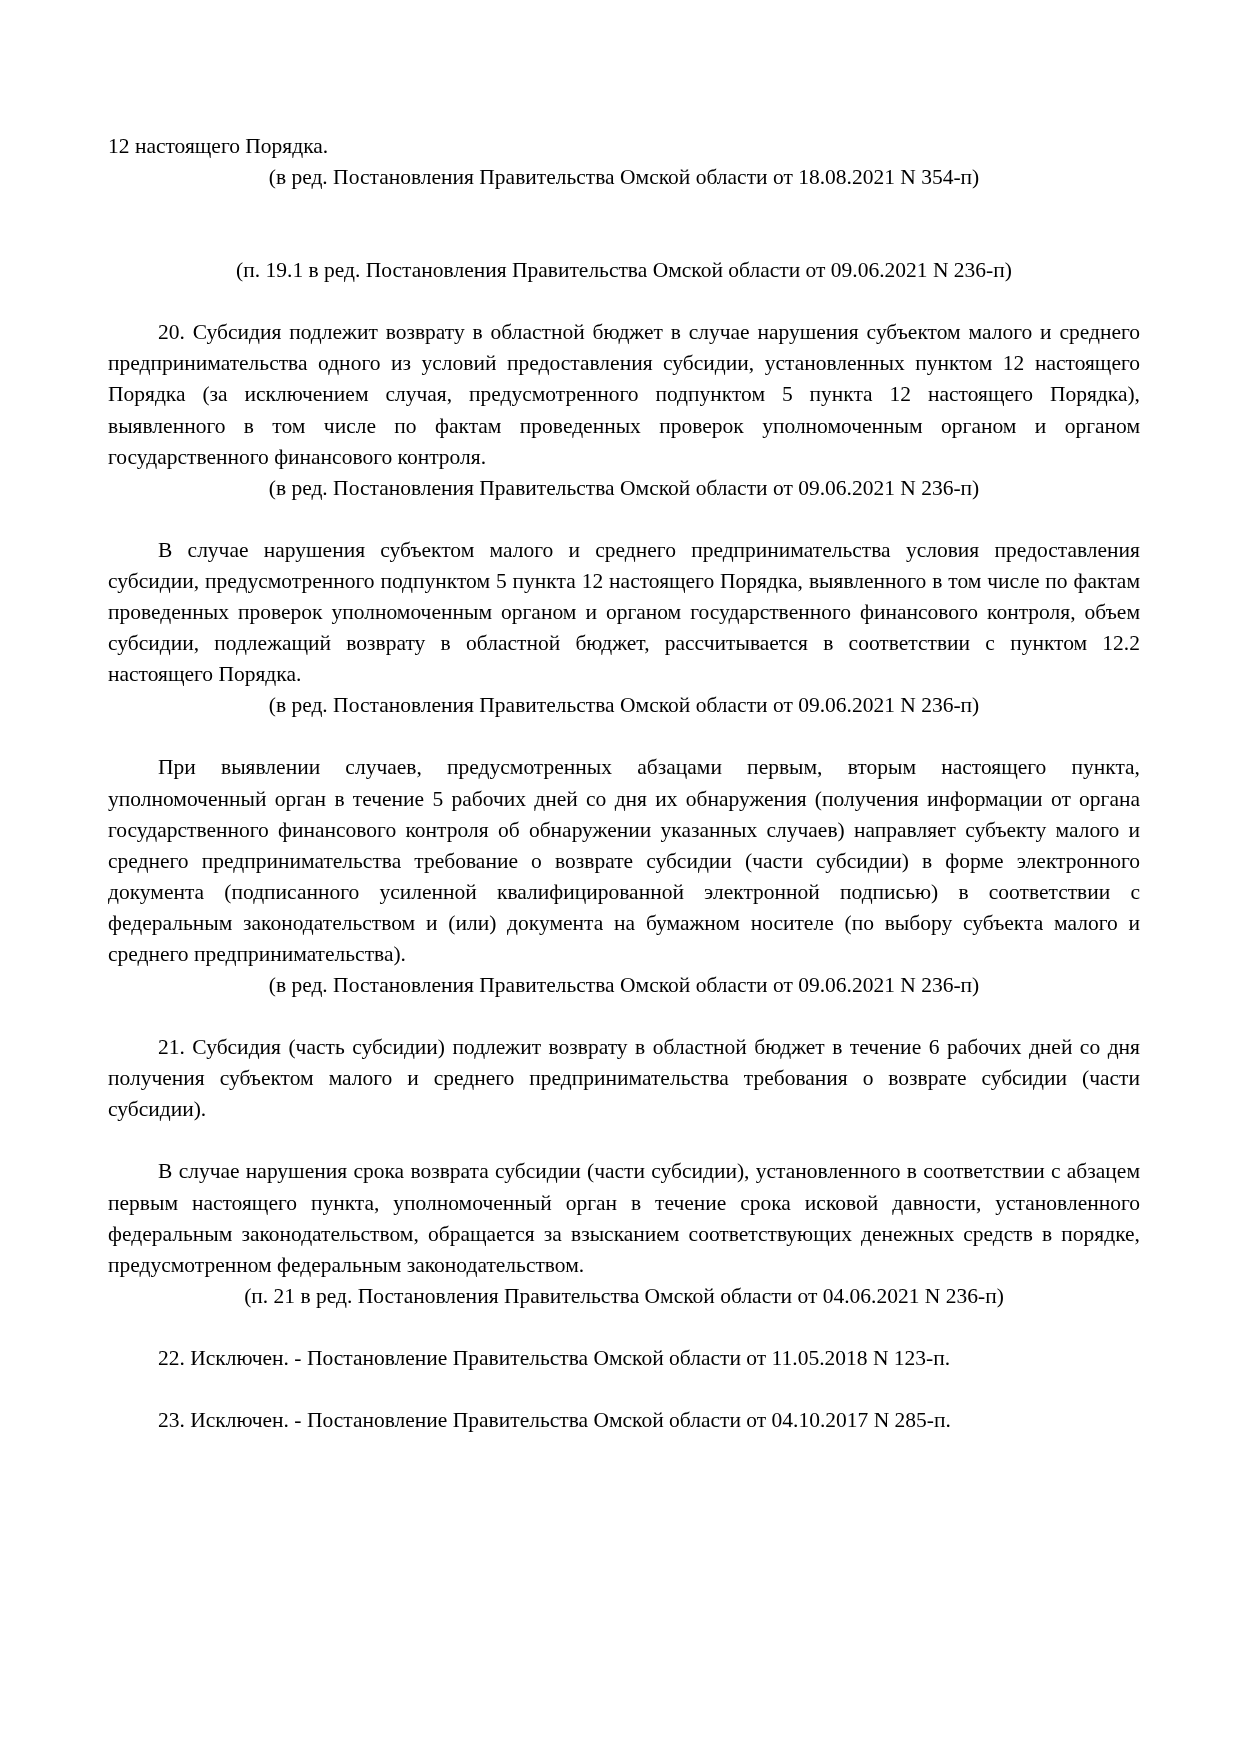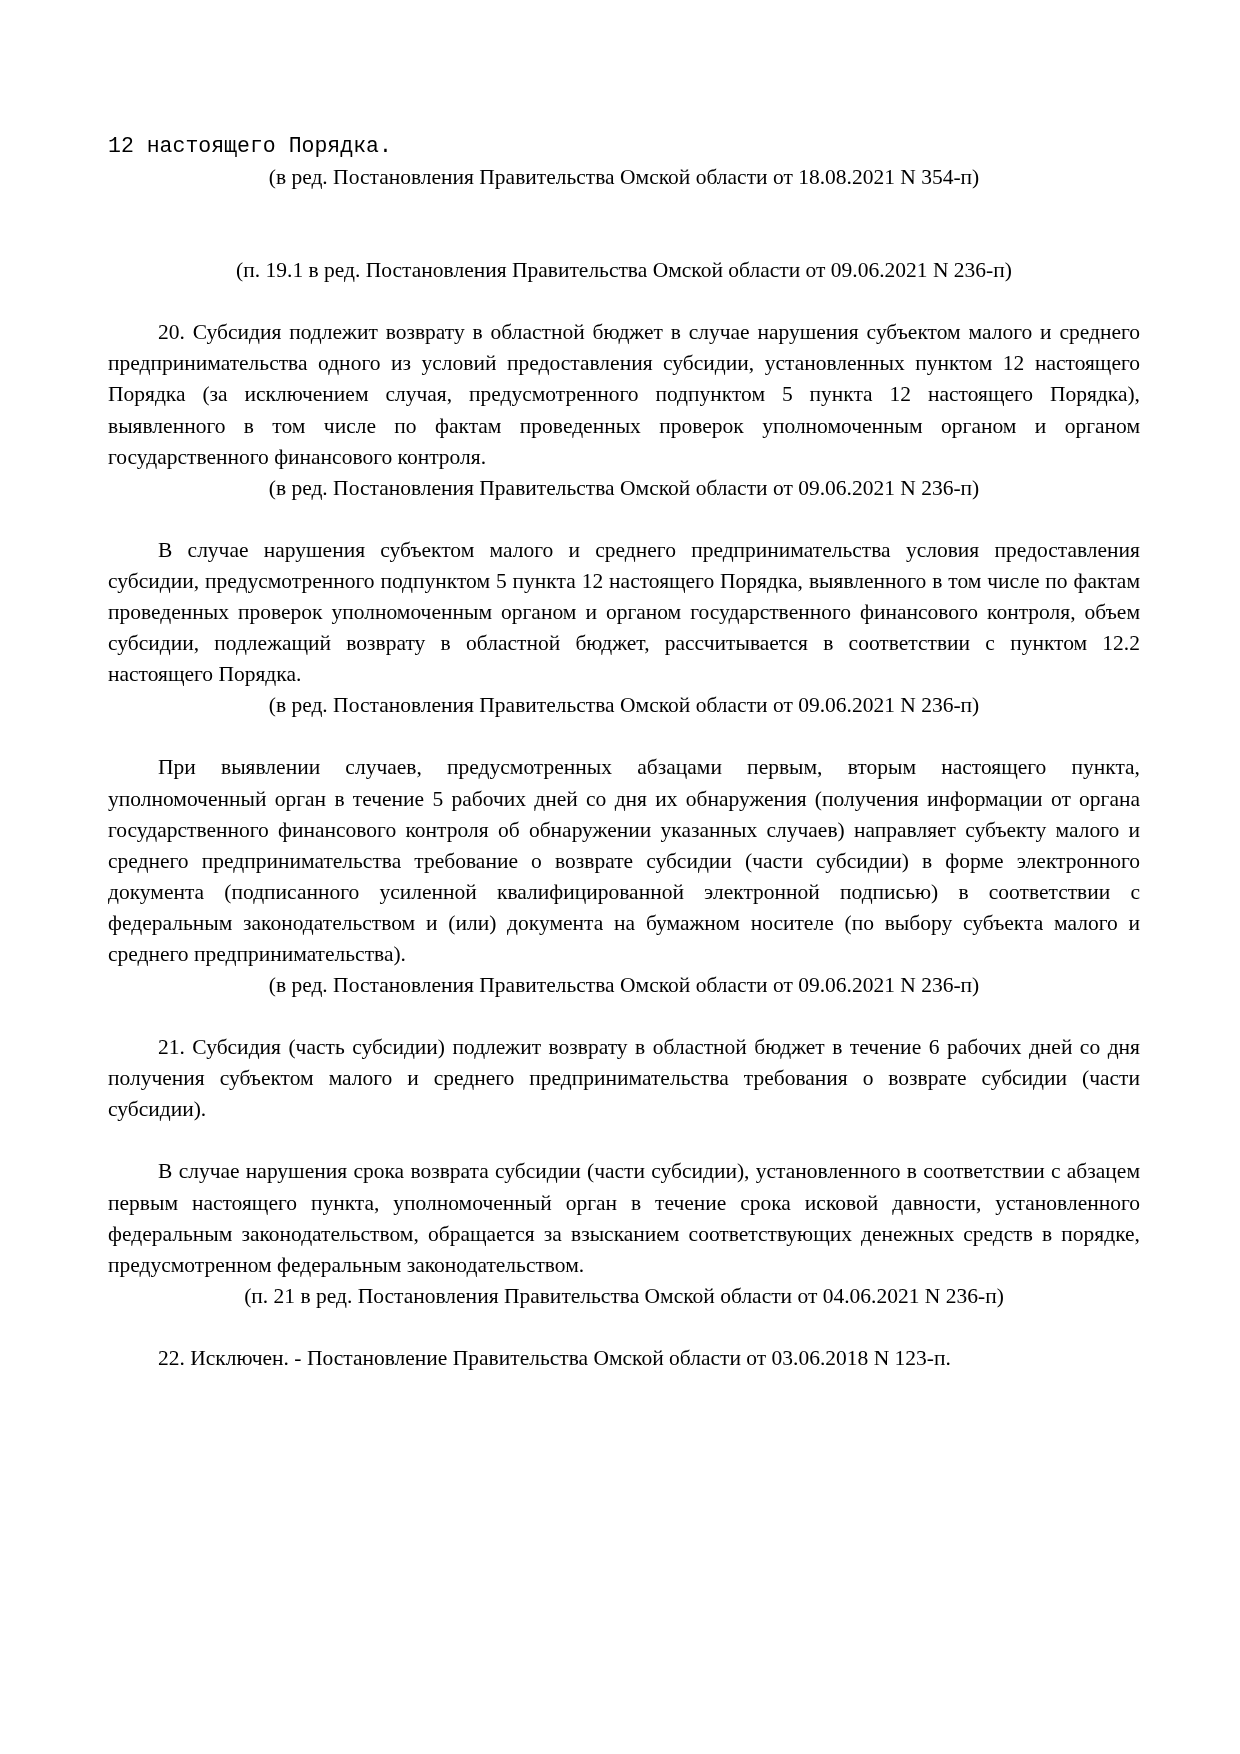--- a/index.html
+++ b/index.html
@@ -40,21 +40,20 @@
     text-indent: 50px;
   }
   
   .para.ref {
     text-align: center;
     text-indent: 0;
   }
   
   .para.flush {
     text-indent: 0;
-    font-family: Liberation Mono, monospace;
   }
   
   .gap-para {
     height: 31px;
   }
 </style>
 </head>
 <body>
 
 <div class="page">
@@ -96,19 +95,20 @@
     <p class="para indent">21. Субсидия (часть субсидии) подлежит возврату в областной бюджет в течение 6 рабочих дней со дня получения субъектом малого и среднего предпринимательства требования о возврате субсидии (части субсидии).</p>
 
     <div class="gap-para"></div>
 
     <p class="para indent">В случае нарушения срока возврата субсидии (части субсидии), установленного в соответствии с абзацем первым настоящего пункта, уполномоченный орган в течение срока исковой давности, установленного федеральным законодательством, обращается за взысканием соответствующих денежных средств в порядке, предусмотренном федеральным законодательством.</p>
 
     <p class="para ref">(п. 21 в ред. Постановления Правительства Омской области от 04.06.2021 N 236-п)</p>
 
     <div class="gap-para"></div>
 
-    <p class="para indent">22. Исключен. - Постановление Правительства Омской области от 03.06.2018 N 123-п.</p>
+    <p class="para indent">22. Исключен. - Постановление Правительства Омской области от 11.05.2018 N 123-п.</p>
 
     <div class="gap-para"></div>
 
+    <p class="para indent">23. Исключен. - Постановление Правительства Омской области от 04.10.2017 N 285-п.</p>
 
   </div>
 </div>
 
 </body></html>

